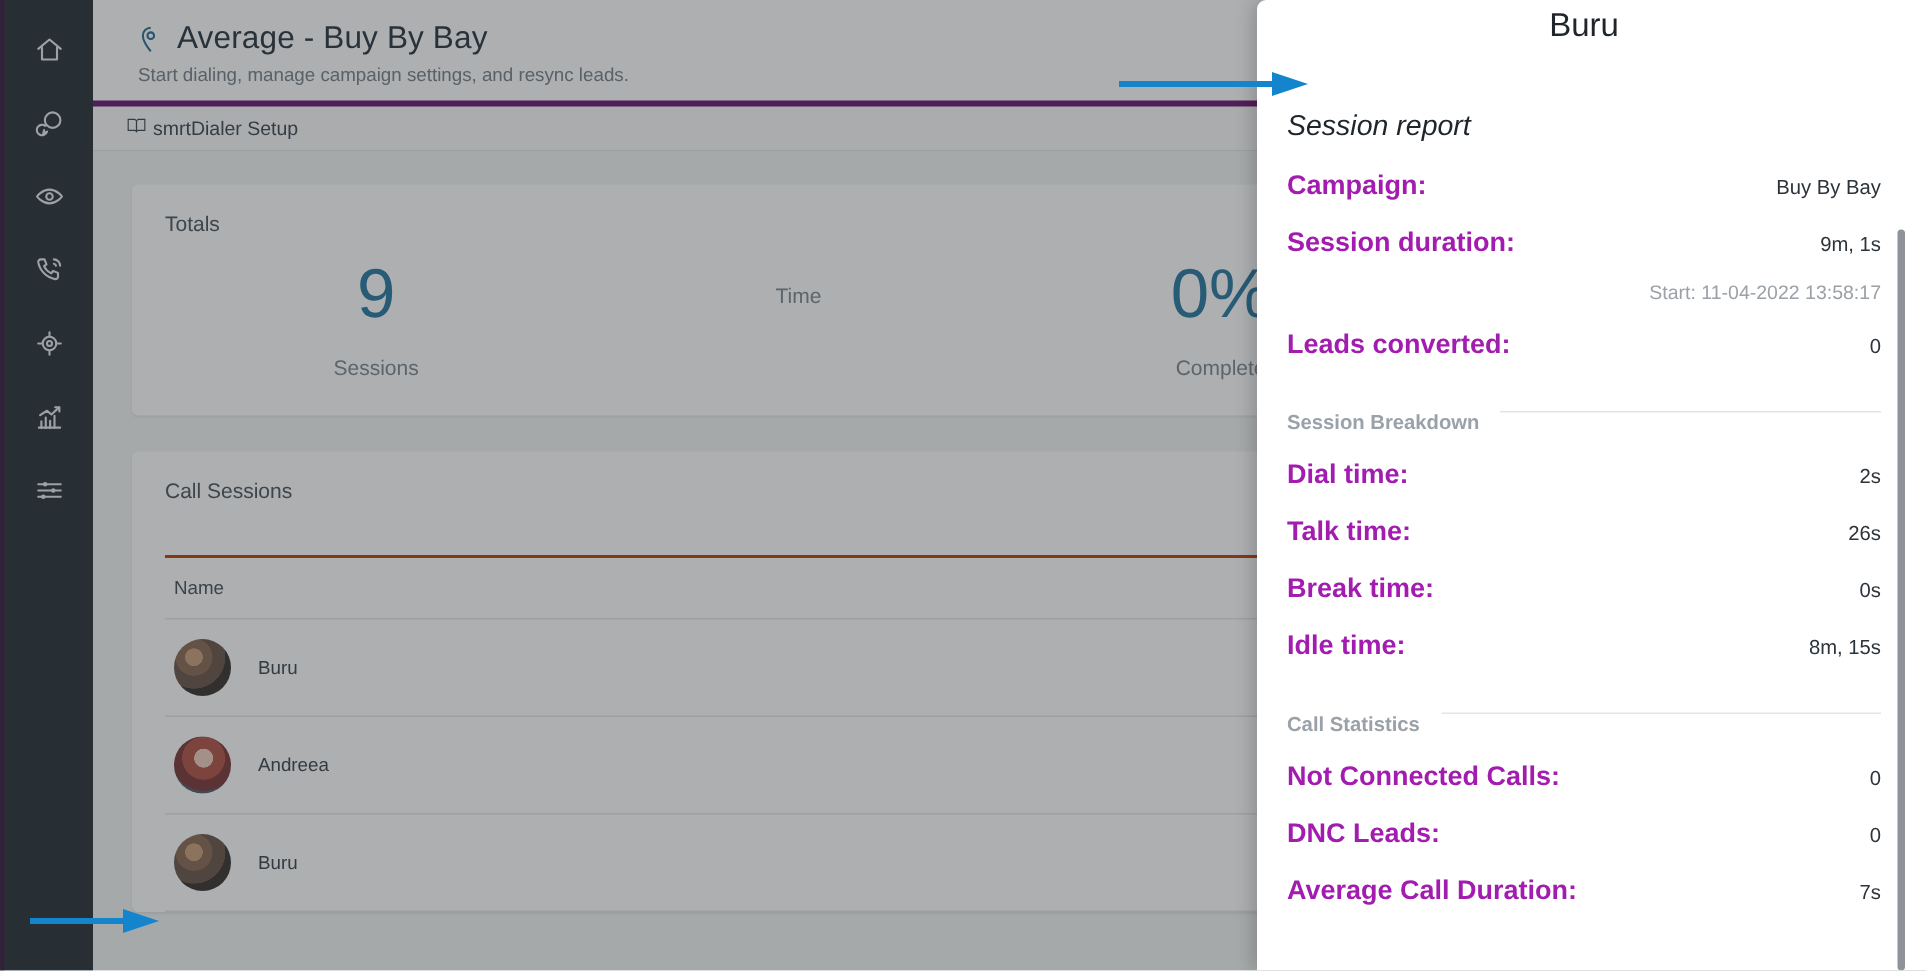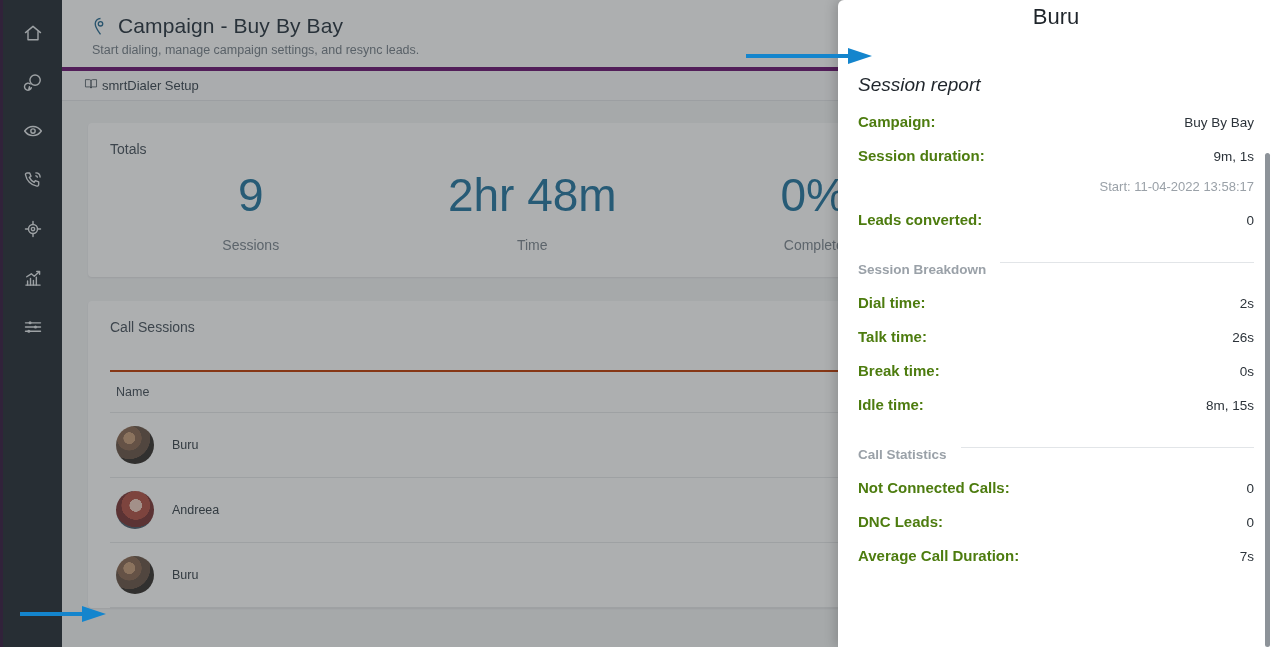--- a/index.html
+++ b/index.html
@@ -96,21 +96,21 @@
   .panel {
     position: absolute; top: 0; right: 0; width: 446px; height: 647px;
     background: #ffffff; border-top-left-radius: 6px;
     box-shadow: -3px 0 12px rgba(0,0,0,.18);
     padding: 0 30px 0 20px; overflow: hidden;
   }
   .panel-title { text-align: center; font-size: 22px; color: #1f252b; font-weight: 400; padding: 4px 0 0 0; }
   .panel-h2 { font-size: 19px; color: #1f252b; margin-top: 44px; font-weight: 400; font-style: italic; }
 
   .kv { display: flex; justify-content: space-between; align-items: baseline; margin-top: 17px; }
-  .kv .k { font-size: 15px; color: #4d7c0f; font-weight: bold; }
+  .kv .k { font-size: 18px; color: #a21caf; font-weight: bold; }
   .kv .v { font-size: 13.5px; color: #2c333a; }
   .sub-line { text-align: right; font-size: 13px; color: #9aa1a8; margin-top: 15px; }
 
   .sec-head { display: flex; align-items: flex-start; gap: 14px; margin-top: 34px; }
   .sec-head .t { font-size: 13.5px; color: #9aa1a8; font-weight: bold; white-space: nowrap; }
   .sec-head .ln { flex: 1; height: 1px; background: #e2e5e8; }
 
   .panel-scrollbar {
     position: absolute; right: 14px; top: 153px; width: 5px; height: 494px;
     background: #8d9399; border-radius: 3px; cursor: pointer;
@@ -195,21 +195,21 @@
     <div class="content">
 
       <div class="pg-header">
         <div class="pg-title">
           <span class="pin-icon">
             <svg viewBox="0 0 20 22" fill="none" stroke="#2f6f95" stroke-width="1.6">
               <path d="M10 1.6a6.2 6.2 0 0 0-6.2 6.2c0 4.4 6.2 12.4 6.2 12.4"></path>
               <circle cx="10" cy="7.8" r="2.6"></circle>
             </svg>
           </span>
-          <span>Campaign - Buy By Bay</span>
+          <span>Average - Buy By Bay</span>
         </div>
         <div class="pg-sub">Start dialing, manage campaign settings, and resync leads.</div>
       </div>
 
       <div class="tabs-bar">
         <div class="tab">
           <span>
             <svg viewBox="0 0 24 24">
                 <path d="M2.5 4.5h7a2.5 2.5 0 0 1 2.5 2.5v12a2 2 0 0 0-2-2h-7.5Z"></path>
                 <path d="M21.5 4.5h-7A2.5 2.5 0 0 0 12 7v12a2 2 0 0 1 2-2h7.5Z"></path>
@@ -222,21 +222,20 @@
       <div class="scroll-area">
 
         <section class="card card-totals">
           <div class="card-title">Totals</div>
           <div class="totals-row">
             <div class="total-cell">
               <div class="total-val">9</div>
               <div class="total-lbl">Sessions</div>
             </div>
             <div class="total-cell">
-              <div class="total-val">2hr 48m</div>
               <div class="total-lbl">Time</div>
             </div>
             <div class="total-cell">
               <div class="total-val">0%</div>
               <div class="total-lbl">Complete</div>
             </div>
             <div class="total-cell">
               <div class="total-val">2</div>
               <div class="total-lbl">Converted Leads</div>
             </div>

